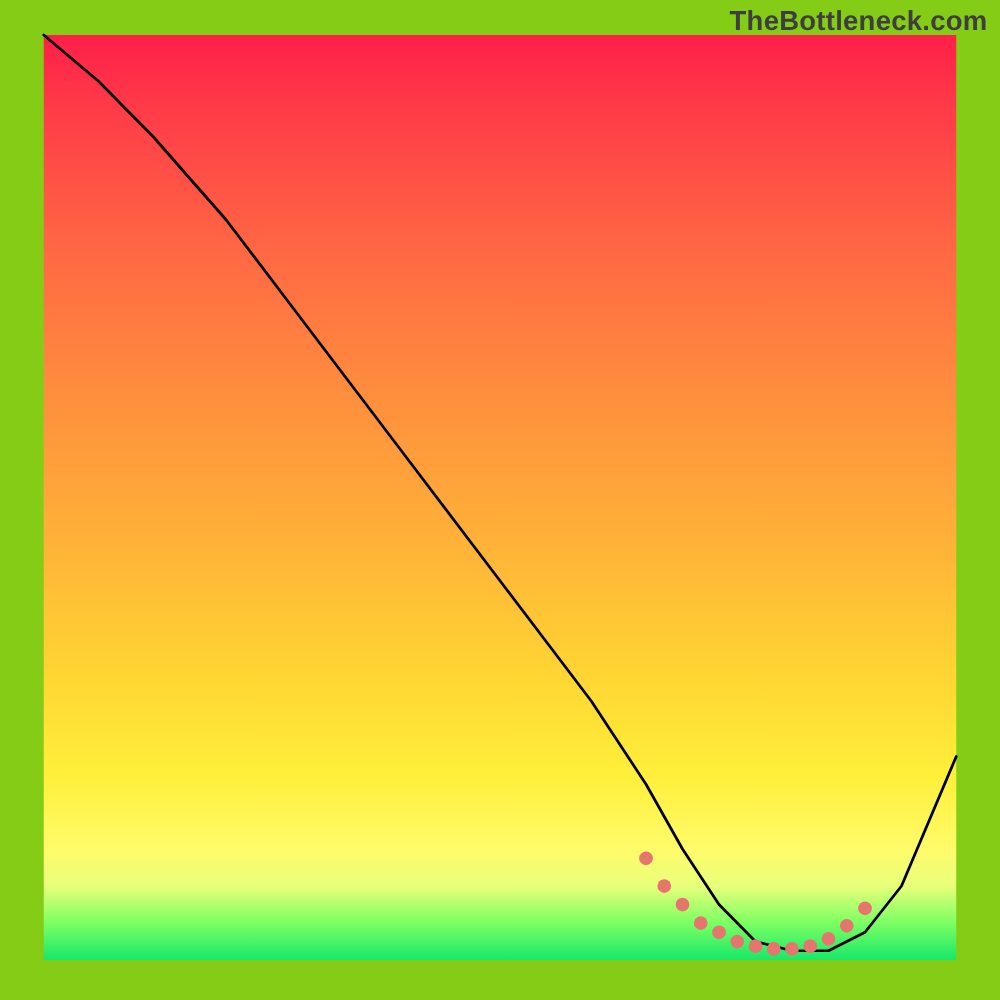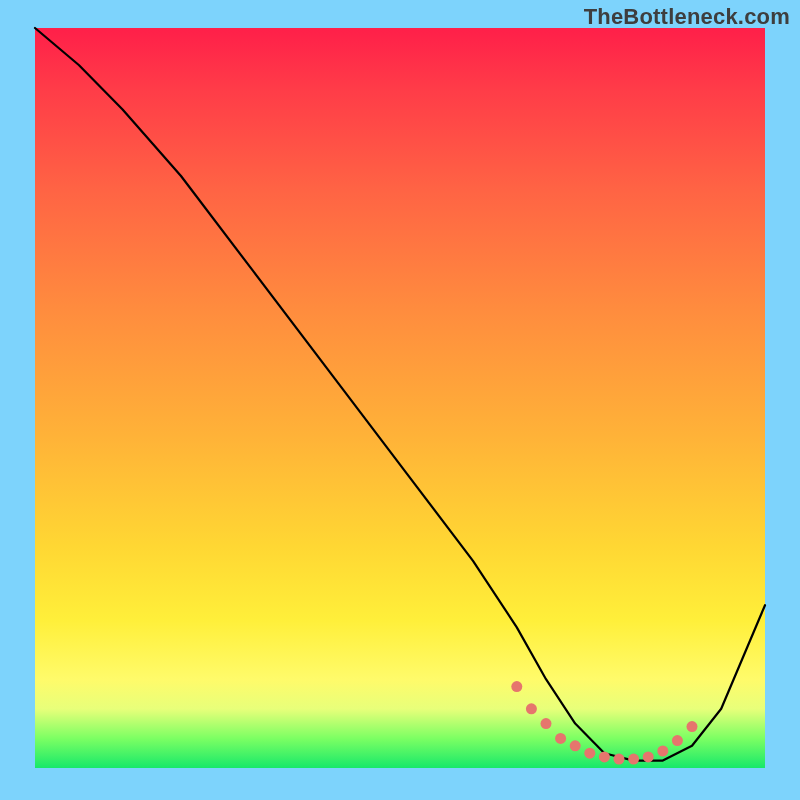--- a/index.html
+++ b/index.html
@@ -8,21 +8,21 @@
     width: 800px;
     height: 800px;
     background: #000;
     overflow: hidden;
     font-family: Arial, Helvetica, sans-serif;
   }
   .frame {
     position: relative;
     width: 800px;
     height: 800px;
-    background: #7dd3fc;
+    background: #84cc16;
   }
   .watermark {
     position: absolute;
     top: 4px;
     right: 10px;
     color: #3e3e3e;
     font-size: 22px;
     font-weight: 600;
     letter-spacing: 0.2px;
     z-index: 10;

